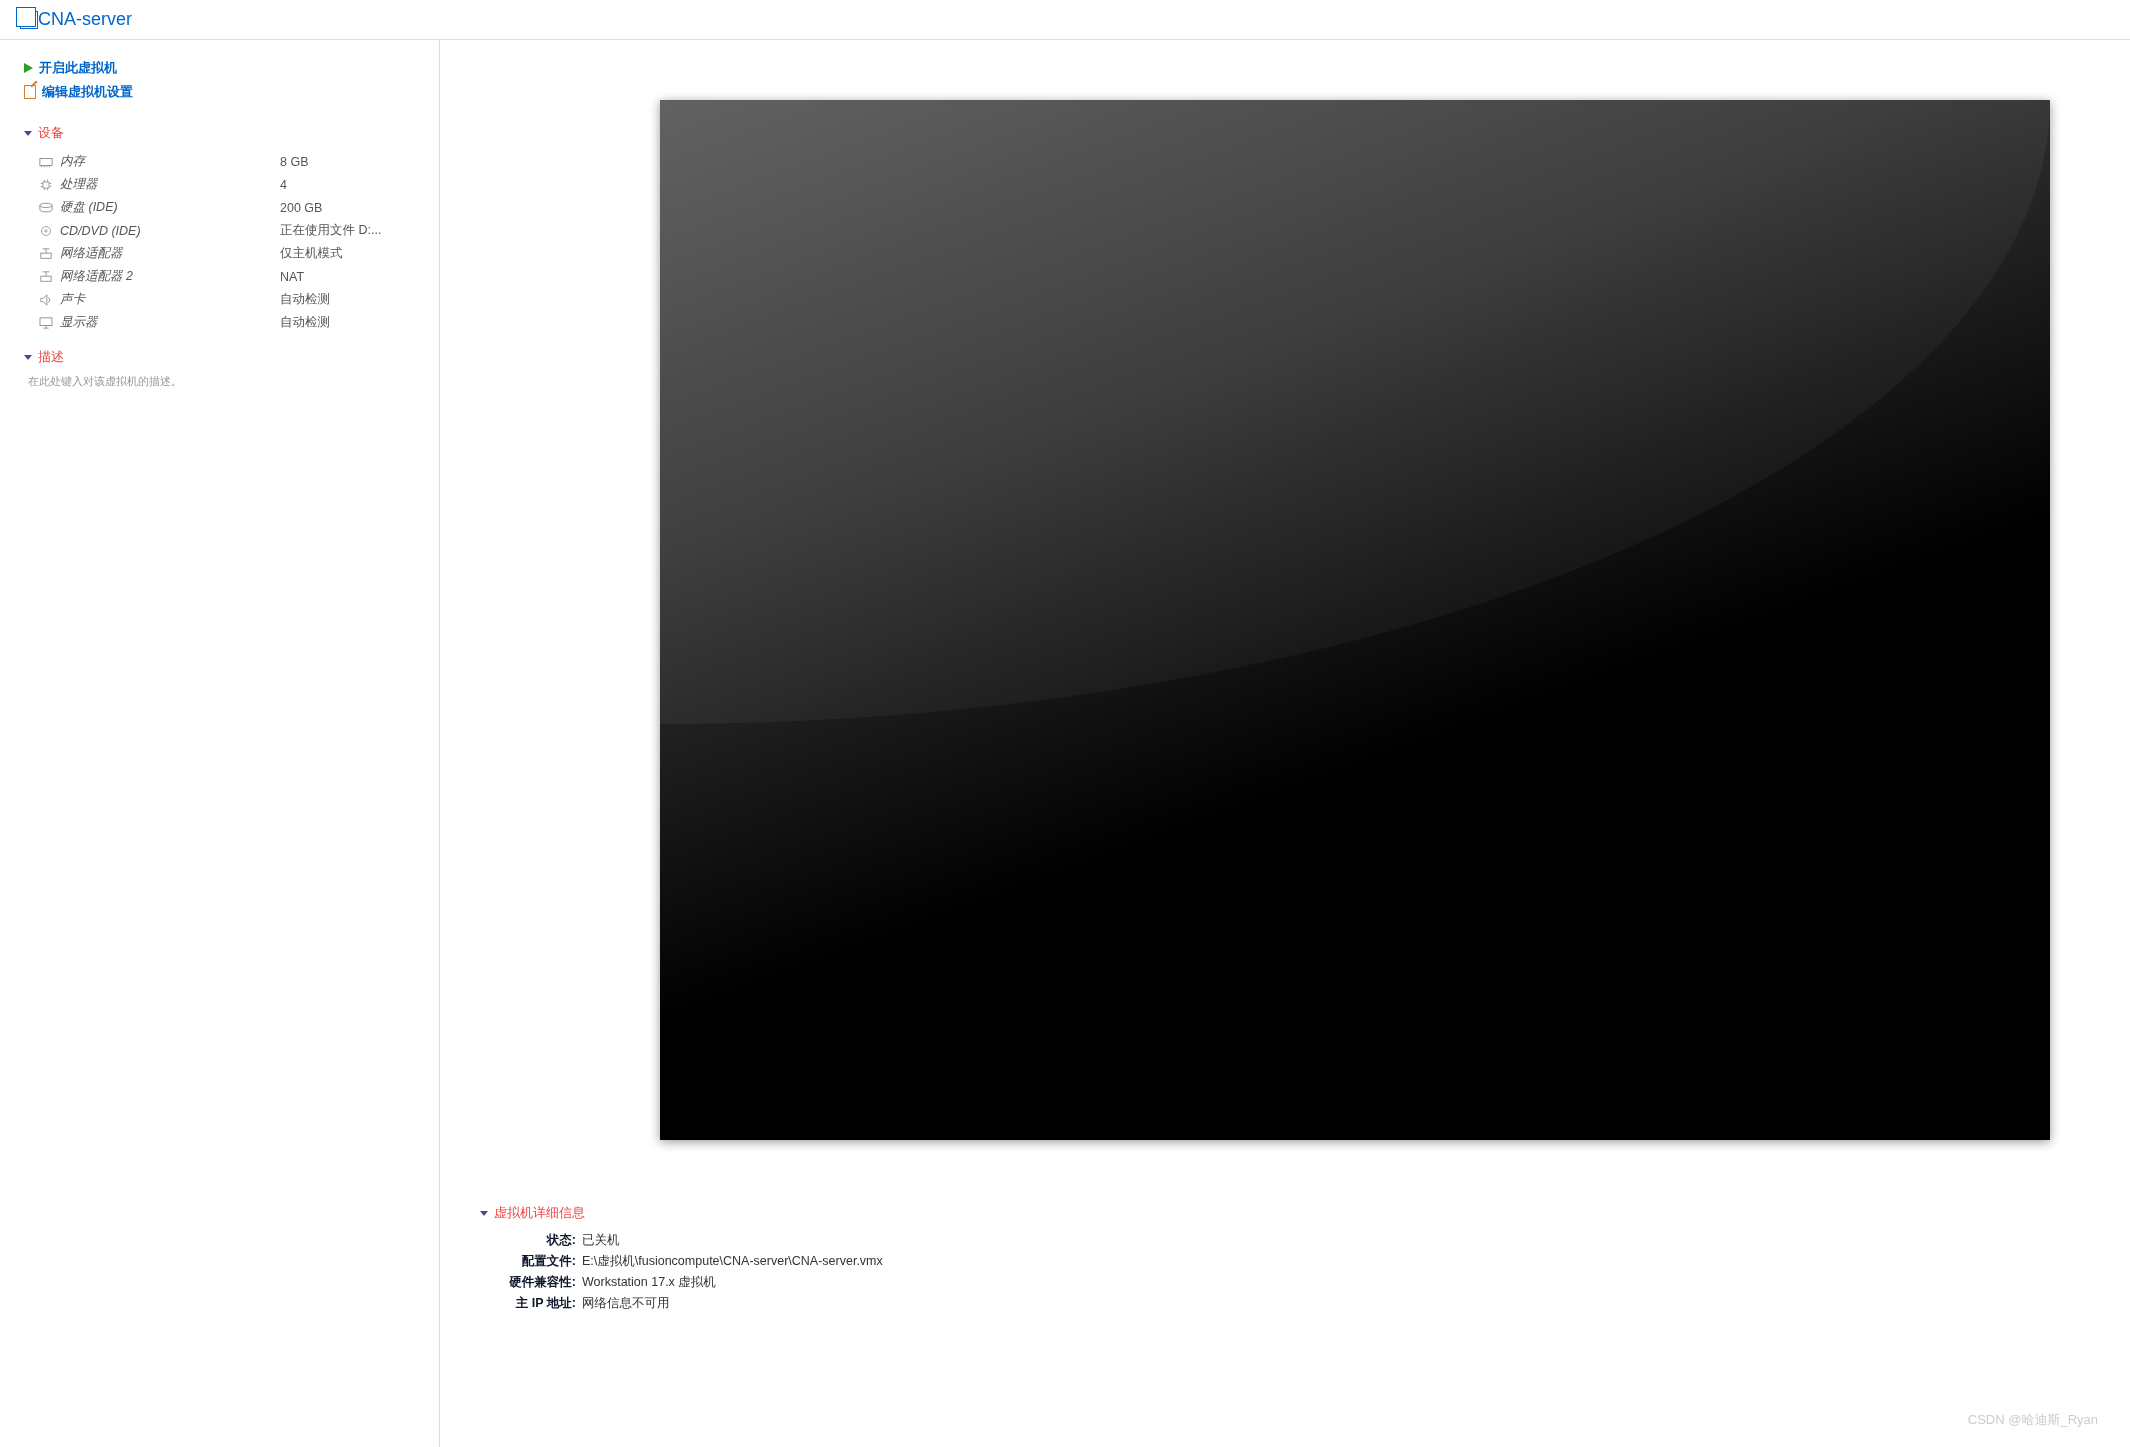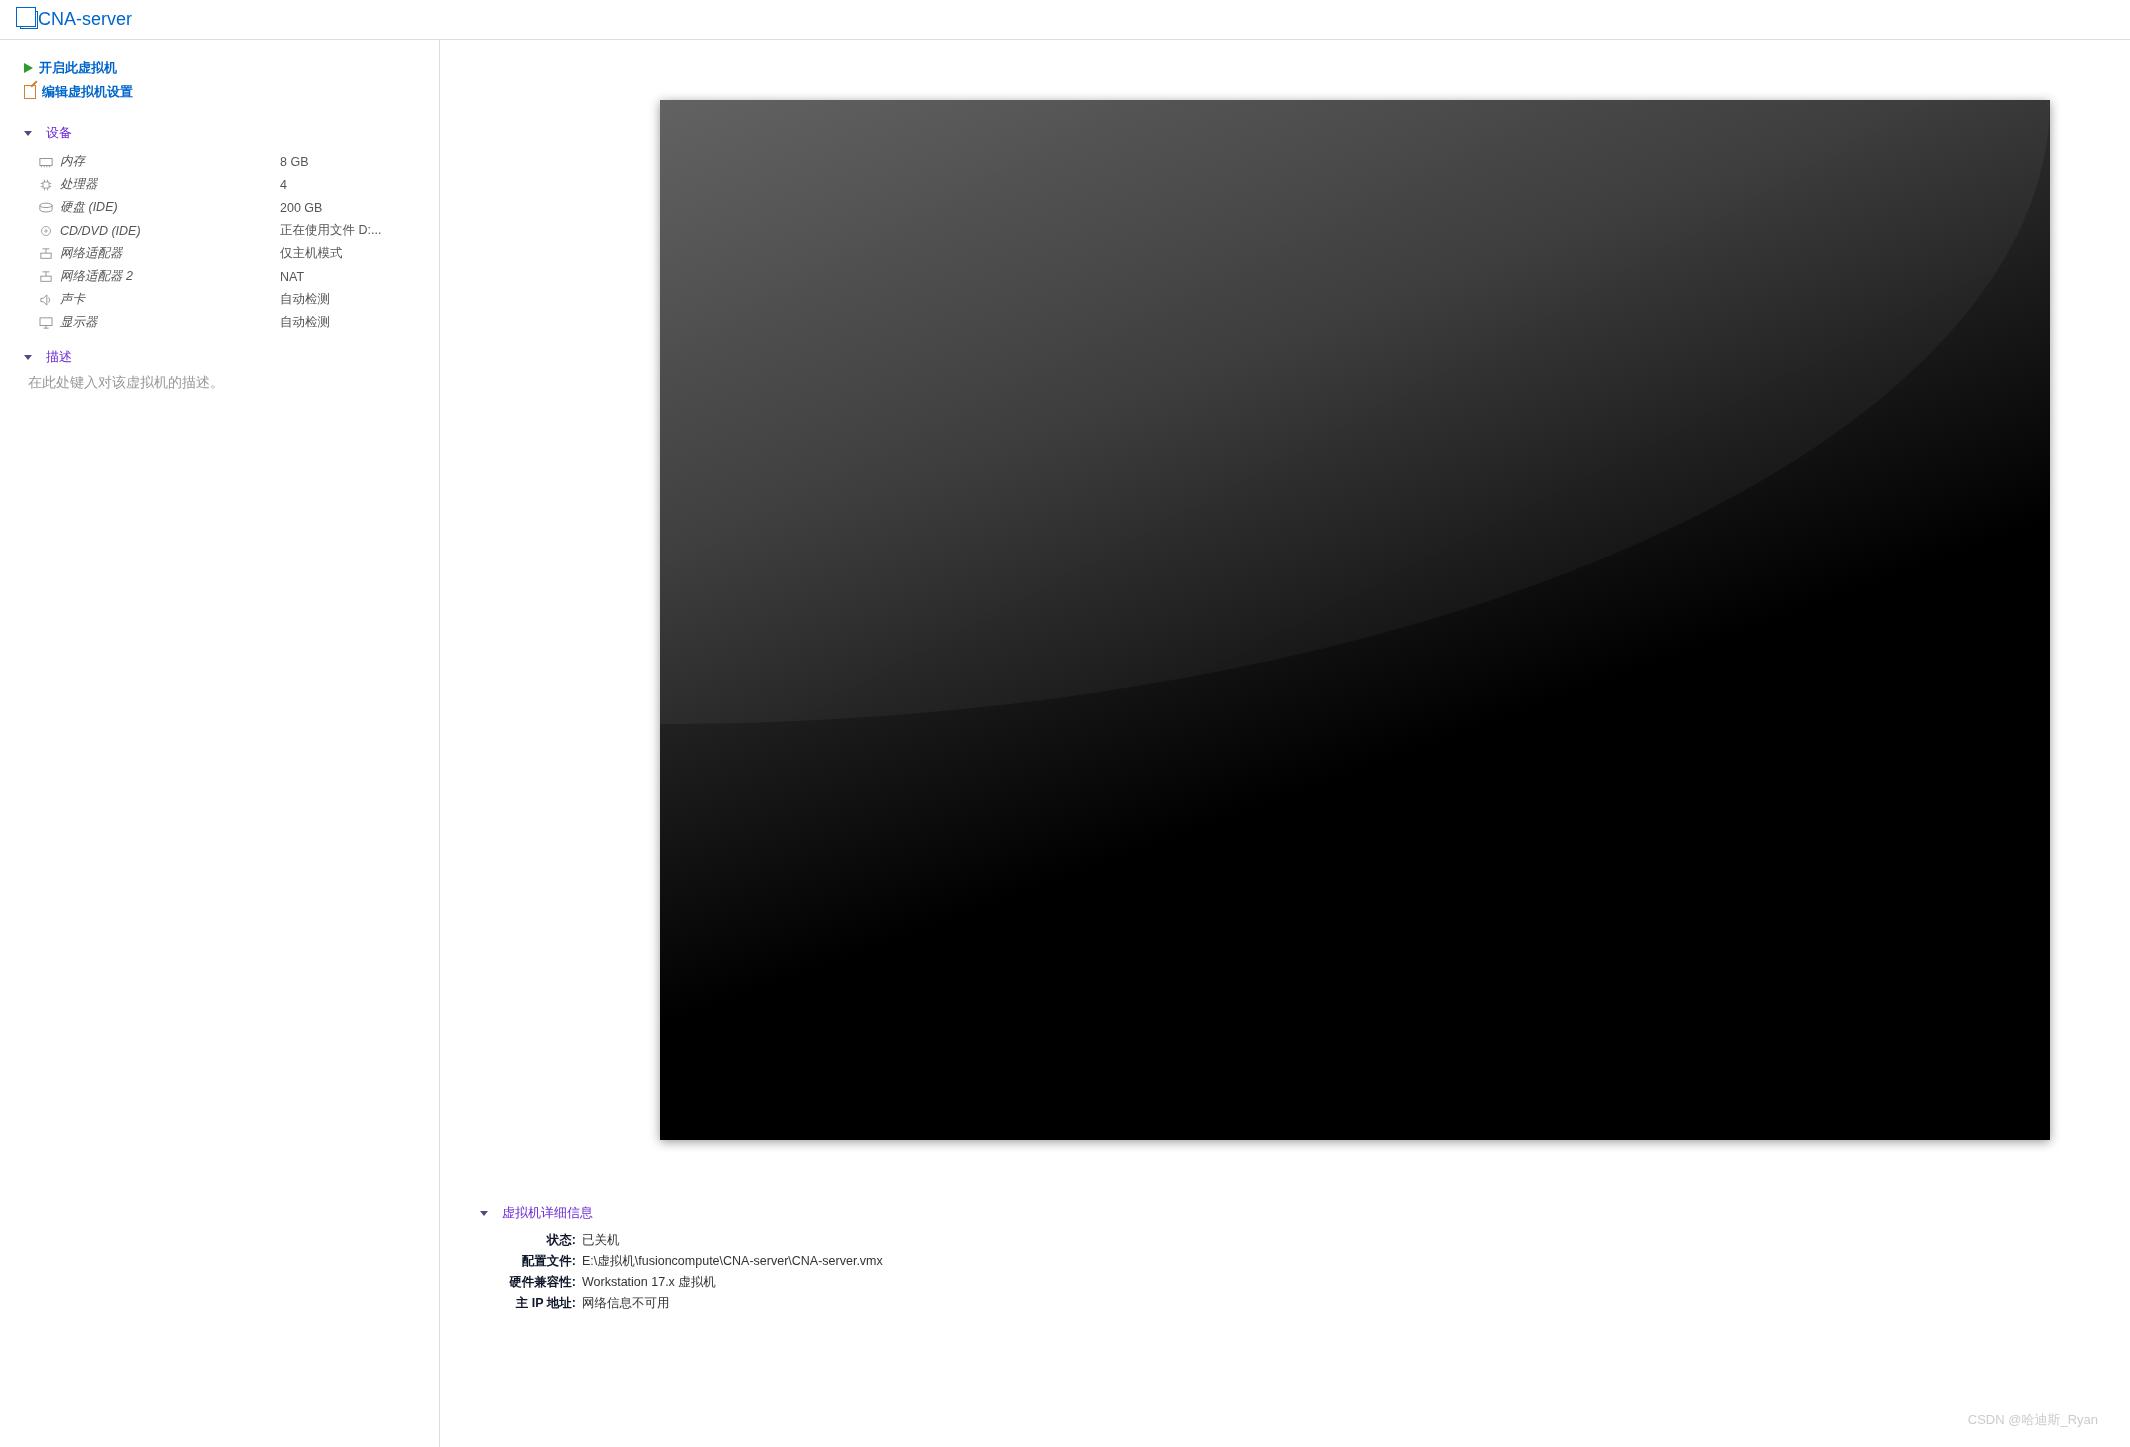--- a/index.html
+++ b/index.html
@@ -74,22 +74,22 @@
   content: "";
   position: absolute;
   right: -3px; top: -3px;
   width: 8px; height: 2px;
   background: #d08030;
   transform: rotate(-45deg);
 }
 .section-header {
   display: flex;
   align-items: center;
-  gap: 14px;
-  color: #6d28d9;
+  gap: 6px;
+  color: #ef4444;
   font-size: 13px;
   margin: 14px 0 8px 0;
   cursor: pointer;
 }
 .caret-down {
   width: 0; height: 0;
   border-left: 4px solid transparent;
   border-right: 4px solid transparent;
   border-top: 5px solid #4a4a8a;
 }
@@ -106,21 +106,21 @@
   margin-right: 6px;
   display: inline-flex;
   align-items: center;
   justify-content: center;
   color: #888;
 }
 .device-name { width: 220px; font-style: italic; }
 .device-value { color: #555; }
 .description-placeholder {
   color: #999;
-  font-size: 14px;
+  font-size: 11px;
   padding-left: 4px;
 }
 .content {
   flex: 1;
   display: flex;
   flex-direction: column;
   padding: 60px 80px 34px 220px;
   position: relative;
 }
 .vm-screen {

